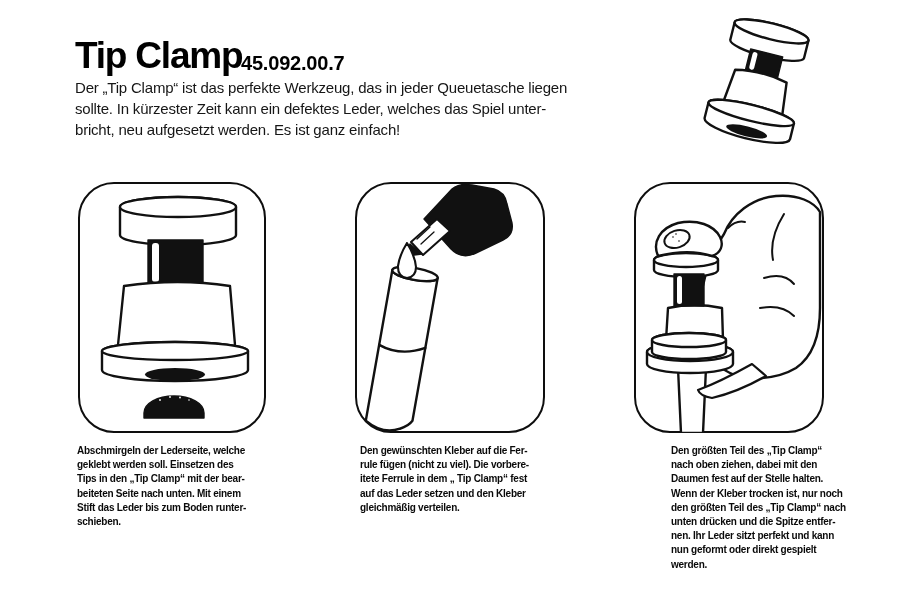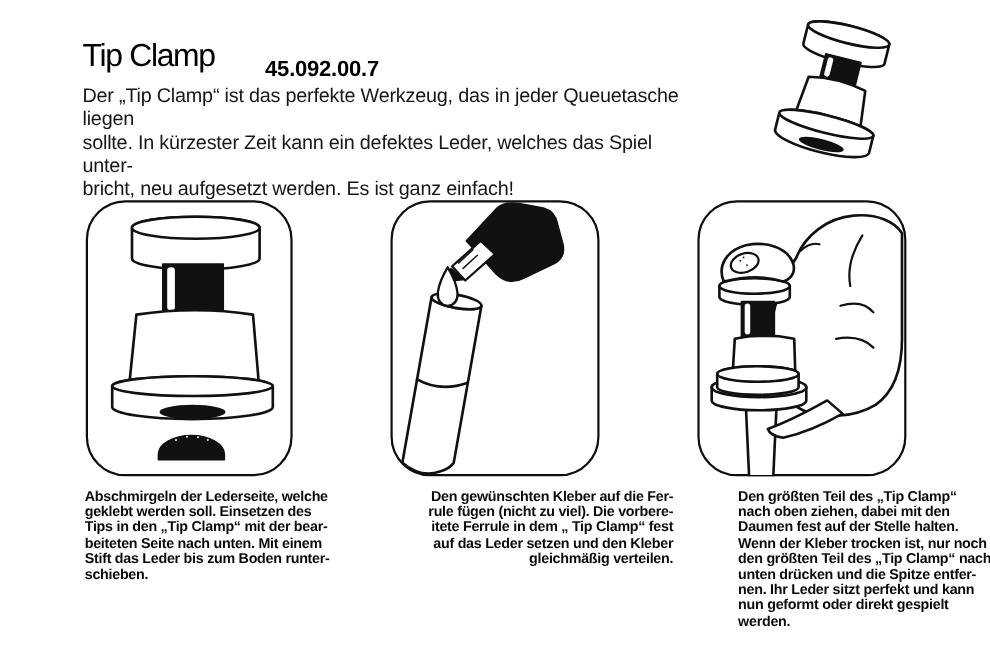--- a/index.html
+++ b/index.html
@@ -3,45 +3,45 @@
 <meta charset="utf-8">
 <style>
   html,body{margin:0;padding:0;}
   body{
     width:900px;height:600px;position:relative;overflow:hidden;
     background:#ffffff;color:#0d0d0d;
     font-family:"Liberation Sans","DejaVu Sans",sans-serif;
   }
   .abs{position:absolute;}
   .title{
-    left:75px;top:37px;font-size:29px;font-weight:normal;letter-spacing:-1.2px;
+    left:75px;top:37px;font-size:37px;font-weight:bold;letter-spacing:-1.2px;
     line-height:1;color:#000;
   }
   .prodnum{
     left:241px;top:52px;font-size:20px;font-weight:bold;letter-spacing:-0.2px;
     color:#000;
   }
   .intro{
-    left:75px;top:77px;width:560px;font-size:18px;line-height:21px;
+    left:75px;top:77px;width:560px;font-size:15px;line-height:21px;
     letter-spacing:-0.2px;white-space:pre-line;color:#161616;
   }
   .panel{
     top:182px;height:251px;width:188px;border:2.5px solid #0e0e0e;
     border-radius:36px;background:#fff;box-sizing:border-box;
   }
   .panel svg{position:absolute;left:-2.5px;top:-2.5px;}
   #panel1{left:78px;}
   #panel2{left:355px;width:190px;}
   #panel3{left:634px;width:190px;}
   .caption{
-    top:444px;width:252px;font-size:13px;font-weight:bold;line-height:14.2px;
+    top:444px;width:252px;font-size:10px;font-weight:bold;line-height:14.2px;
     letter-spacing:-0.25px;white-space:pre-line;color:#0a0a0a;
   }
   #cap1{left:77px;}
-  #cap2{left:360px;text-align:right;}
+  #cap2{left:360px;}
   #cap3{left:671px;}
   .hero{left:680px;top:12px;}
   
   svg path,svg ellipse,svg rect,svg circle{
     stroke:#111;stroke-width:2.4;fill:none;stroke-linejoin:round;stroke-linecap:round;
   }
   svg .w{fill:#fff;}
   svg .b{fill:#111;stroke:#111;stroke-width:1.4;}
   svg .dot{fill:#fff;stroke:none;}
   svg .pdot{fill:#111;stroke:none;}

